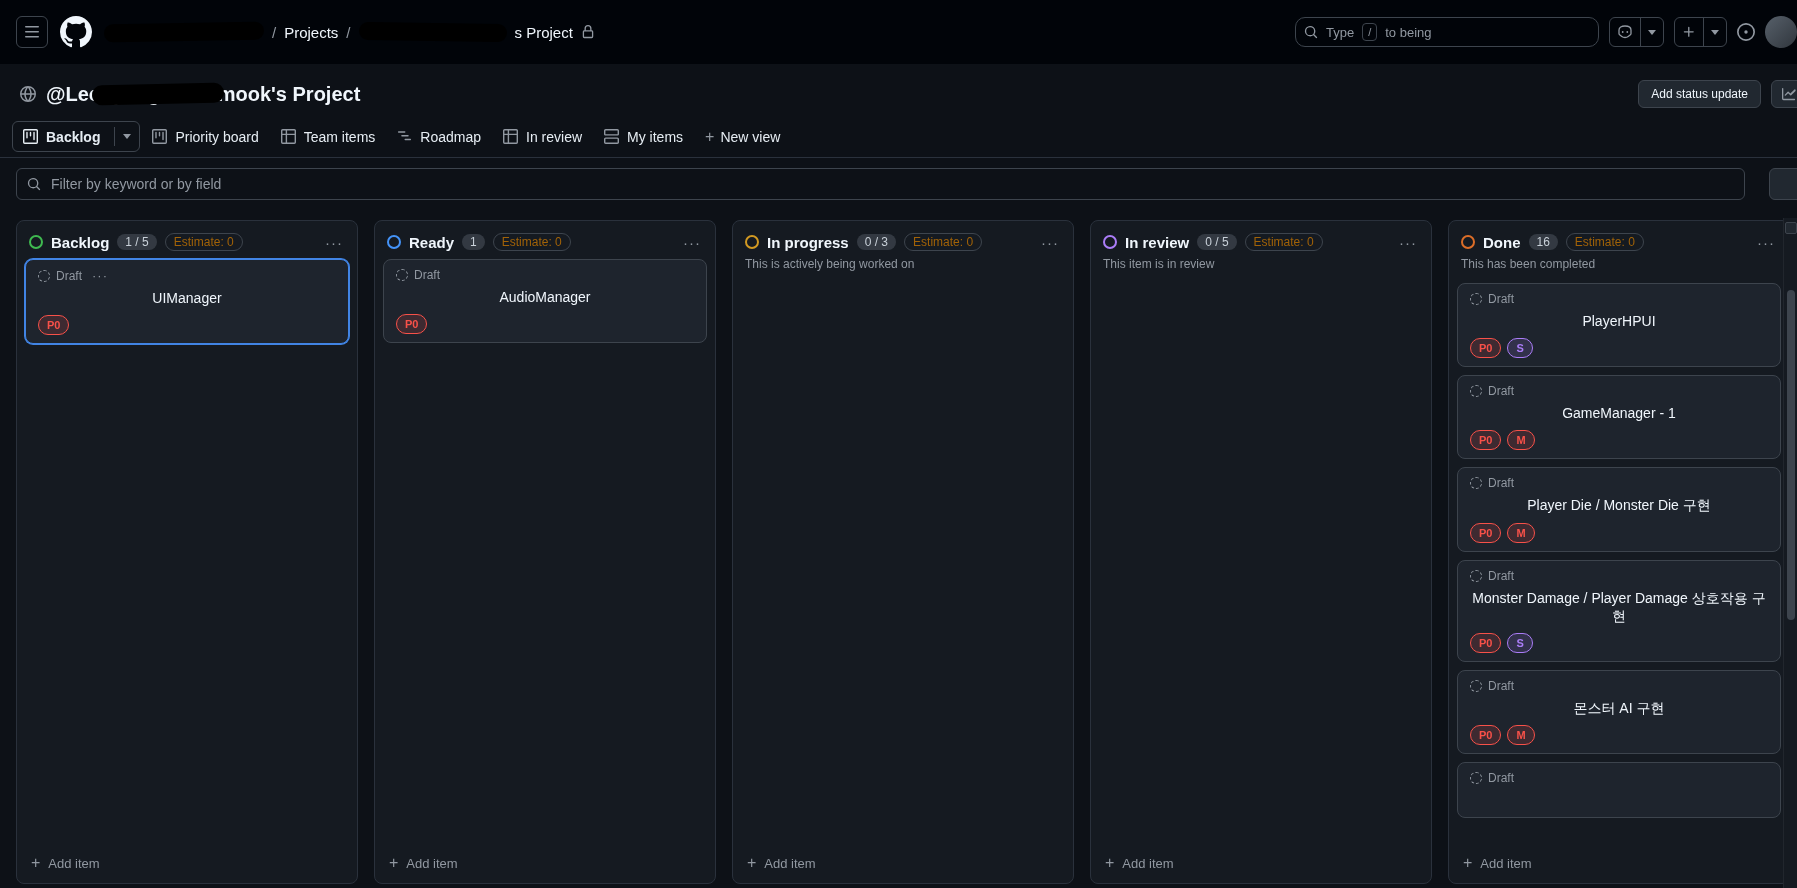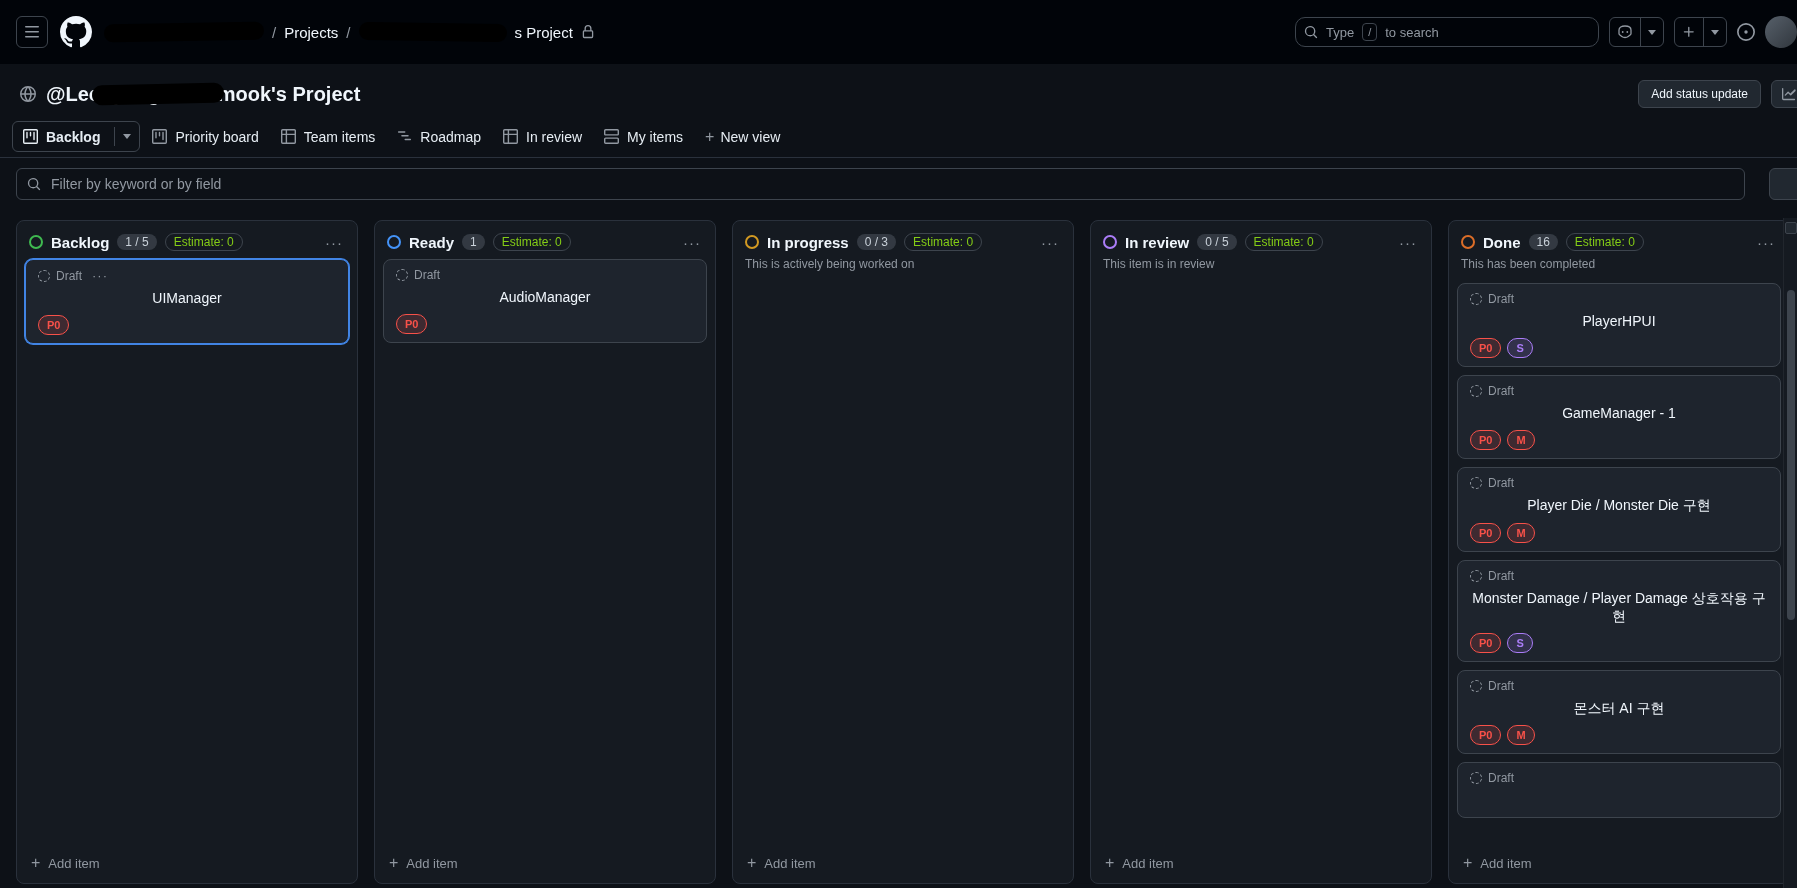--- a/index.html
+++ b/index.html
@@ -58,21 +58,21 @@
   .filter-field input::placeholder { color: #9198a1; }
   .filter-cut-btn { width: 44px; height: 32px; margin-right: -32px; border: 1px solid #3d444d; border-radius: 6px; background: #212830; flex: none; }
 
   
   .board { display: flex; gap: 16px; padding: 12px 16px 0; height: 676px; }
   .column { width: 342px; flex: none; background: #151a21; border: 1px solid #2a313c; border-radius: 8px; display: flex; flex-direction: column; }
   .col-header { display: flex; align-items: center; gap: 8px; padding: 12px 12px 4px; }
   .status-dot { width: 14px; height: 14px; border: 2px solid; border-radius: 50%; flex: none; }
   .col-name { font-weight: 700; font-size: 15px; }
   .col-count { background: rgba(110,118,129,0.35); color: #c9d1d9; border-radius: 999px; padding: 1px 8px; font-size: 12px; }
-  .col-estimate { border: 1px solid #3d444d; color: #84cc16; border-radius: 999px; padding: 1px 8px; font-size: 12px; }
+  .col-estimate { border: 1px solid #3d444d; color: #a16207; border-radius: 999px; padding: 1px 8px; font-size: 12px; }
   .col-menu { margin-left: auto; background: none; border: none; color: #9198a1; font-size: 15px; letter-spacing: 1px; padding: 0 2px; }
   .col-desc { color: #9198a1; font-size: 12px; padding: 2px 12px 8px; }
   .cards { flex: 1; overflow: hidden; display: flex; flex-direction: column; gap: 8px; padding: 4px 8px; }
   .card { background: #1e242d; border: 1px solid #3d444d; border-radius: 8px; padding: 8px 12px; flex: none; }
   .card.selected { border-color: #4184e4; box-shadow: 0 0 0 1px #4184e4; }
   .card.partial { min-height: 56px; }
   .card-kind { display: flex; align-items: center; gap: 6px; color: #9198a1; font-size: 12px; }
   .draft-icon { width: 12px; height: 12px; border: 1px dashed #9198a1; border-radius: 50%; flex: none; }
   .card-menu { background: none; border: none; color: #9198a1; font-size: 13px; letter-spacing: 1px; padding: 0 2px; margin-left: 2px; }
   .card-title { color: #f0f6fc; font-size: 14px; margin: 6px 0 8px; line-height: 1.3; text-align: center; }
@@ -116,21 +116,21 @@
 
   <div class="header-right">
     <div class="search-box">
       <span class="icon-btn">
         <svg width="14" height="14" viewBox="0 0 16 16" fill="currentColor">
             <path d="M10.68 11.74a6 6 0 0 1-7.922-8.982 6 6 0 0 1 8.982 7.922l3.04 3.04a.749.749 0 0 1-.326 1.275.749.749 0 0 1-.734-.215ZM11.5 7a4.499 4.499 0 1 0-8.997 0A4.499 4.499 0 0 0 11.5 7Z"></path>
           </svg>
       </span>
       <span>Type</span>
       <span class="keycap">/</span>
-      <span>to search</span>
+      <span>to being</span>
     </div>
 
     <button class="split-btn">
       <span class="part">
         <svg width="16" height="16" viewBox="0 0 16 16">
             <path d="M8 2c3.5 0 6 1.5 6 4v3.5c0 .5-.2 1-.6 1.3l-2.2 1.7c-.9.7-2 1-3.2 1s-2.3-.3-3.2-1l-2.2-1.7c-.4-.3-.6-.8-.6-1.3V6c0-2.5 2.5-4 6-4Z" fill="none" stroke="currentColor" stroke-width="1.3"></path>
             <circle cx="5.7" cy="8" r=".9" fill="currentColor"></circle>
             <circle cx="10.3" cy="8" r=".9" fill="currentColor"></circle>
           </svg>
       </span>

